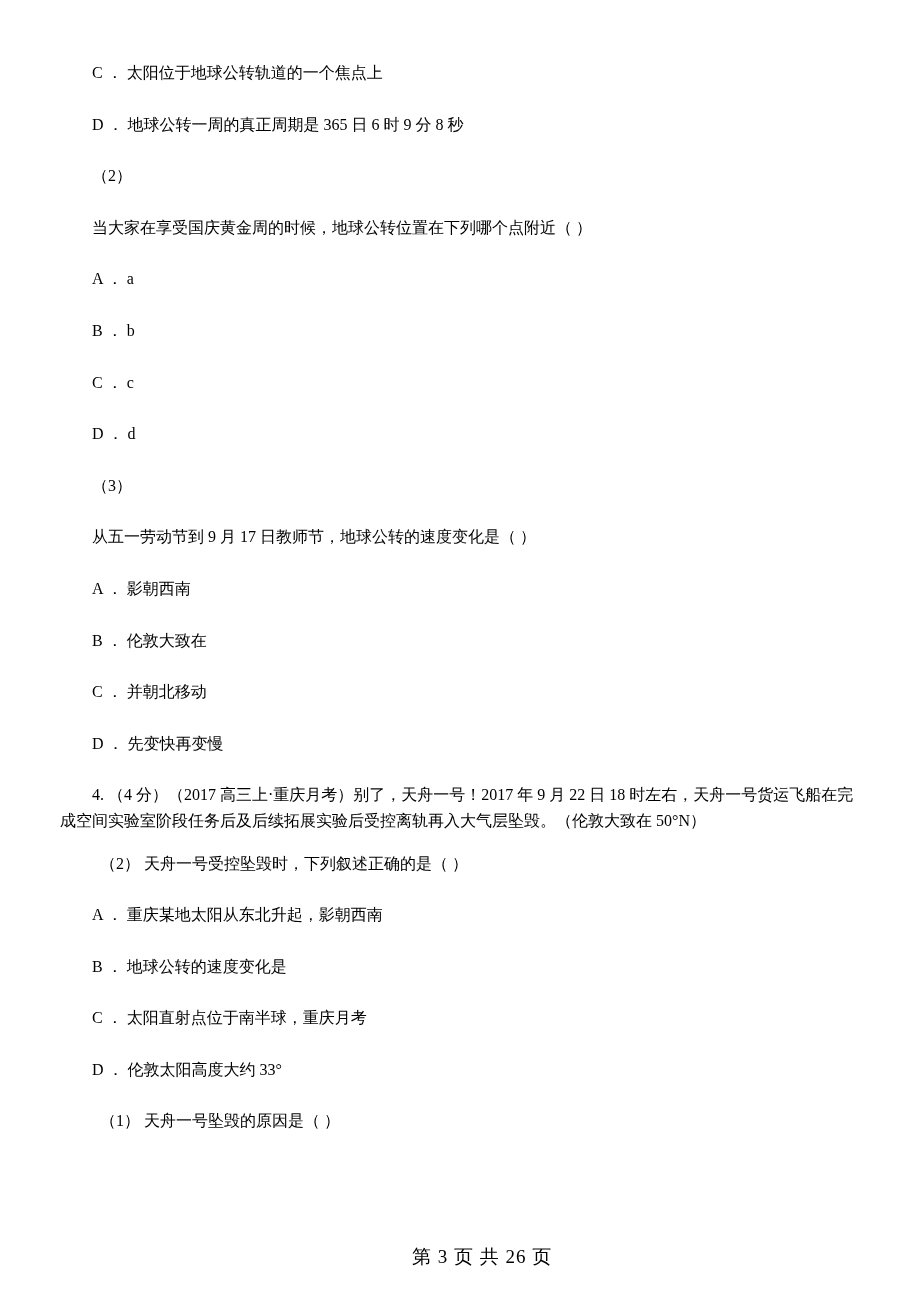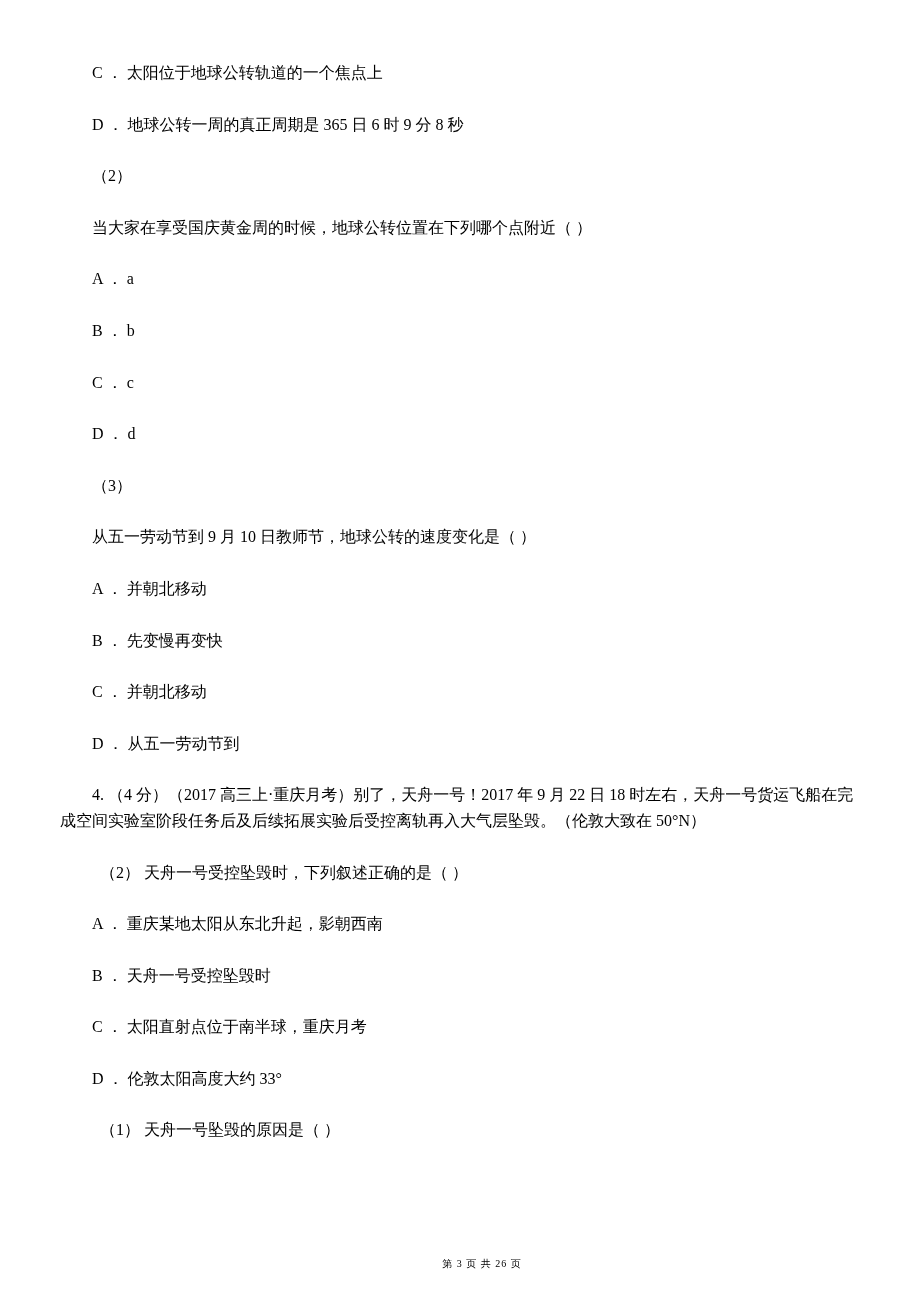--- a/index.html
+++ b/index.html
@@ -15,58 +15,58 @@
     position: relative;
   }
   .line {
     margin-bottom: 26px;
     text-indent: 2em;
   }
   .line.no-indent-sub {
     text-indent: 2.5em;
   }
   .q4-intro-wrap {
-    margin-bottom: 26px;
+    margin-bottom: 17px;
   }
   .footer {
     position: absolute;
     bottom: 30px;
     left: 0;
     width: 100%;
     text-align: center;
-    font-size: 10px;
+    font-size: 19px;
     letter-spacing: 1px;
     padding-left: 44px;
   }
 </style>
 </head>
 <body>
 
 <div class="line">C ． 太阳位于地球公转轨道的一个焦点上</div>
 <div class="line">D ． 地球公转一周的真正周期是 365 日 6 时 9 分 8 秒</div>
 
 <div class="line">（2）</div>
 <div class="line">当大家在享受国庆黄金周的时候，地球公转位置在下列哪个点附近（    ）</div>
 <div class="line">A ． a</div>
 <div class="line">B ． b</div>
 <div class="line">C ． c</div>
 <div class="line">D ． d</div>
 
 <div class="line">（3）</div>
-<div class="line">从五一劳动节到 9 月 10 日教师节，地球公转的速度变化是（    ）</div>
-<div class="line">A ． 并朝北移动</div>
-<div class="line">B ． 先变慢再变快</div>
+<div class="line">从五一劳动节到 9 月 17 日教师节，地球公转的速度变化是（    ）</div>
+<div class="line">A ． 影朝西南</div>
+<div class="line">B ． 伦敦大致在</div>
 <div class="line">C ． 并朝北移动</div>
-<div class="line">D ． 从五一劳动节到</div>
+<div class="line">D ． 先变快再变慢</div>
 
 <div class="q4-intro-wrap">
   <div style="text-indent:2em;">4. （4 分）（2017 高三上·重庆月考）别了，天舟一号！2017 年 9 月 22 日 18 时左右，天舟一号货运飞船在完成空间实验室阶段任务后及后续拓展实验后受控离轨再入大气层坠毁。（伦敦大致在 50°N）</div>
 </div>
 
 <div class="line no-indent-sub">（2） 天舟一号受控坠毁时，下列叙述正确的是（    ）</div>
 <div class="line">A ． 重庆某地太阳从东北升起，影朝西南</div>
-<div class="line">B ． 天舟一号受控坠毁时</div>
+<div class="line">B ． 地球公转的速度变化是</div>
 <div class="line">C ． 太阳直射点位于南半球，重庆月考</div>
 <div class="line">D ． 伦敦太阳高度大约 33°</div>
 
 <div class="line no-indent-sub">（1） 天舟一号坠毁的原因是（    ）</div>
 
 <div class="footer">第 3 页 共 26 页</div>
 
 </body></html>

